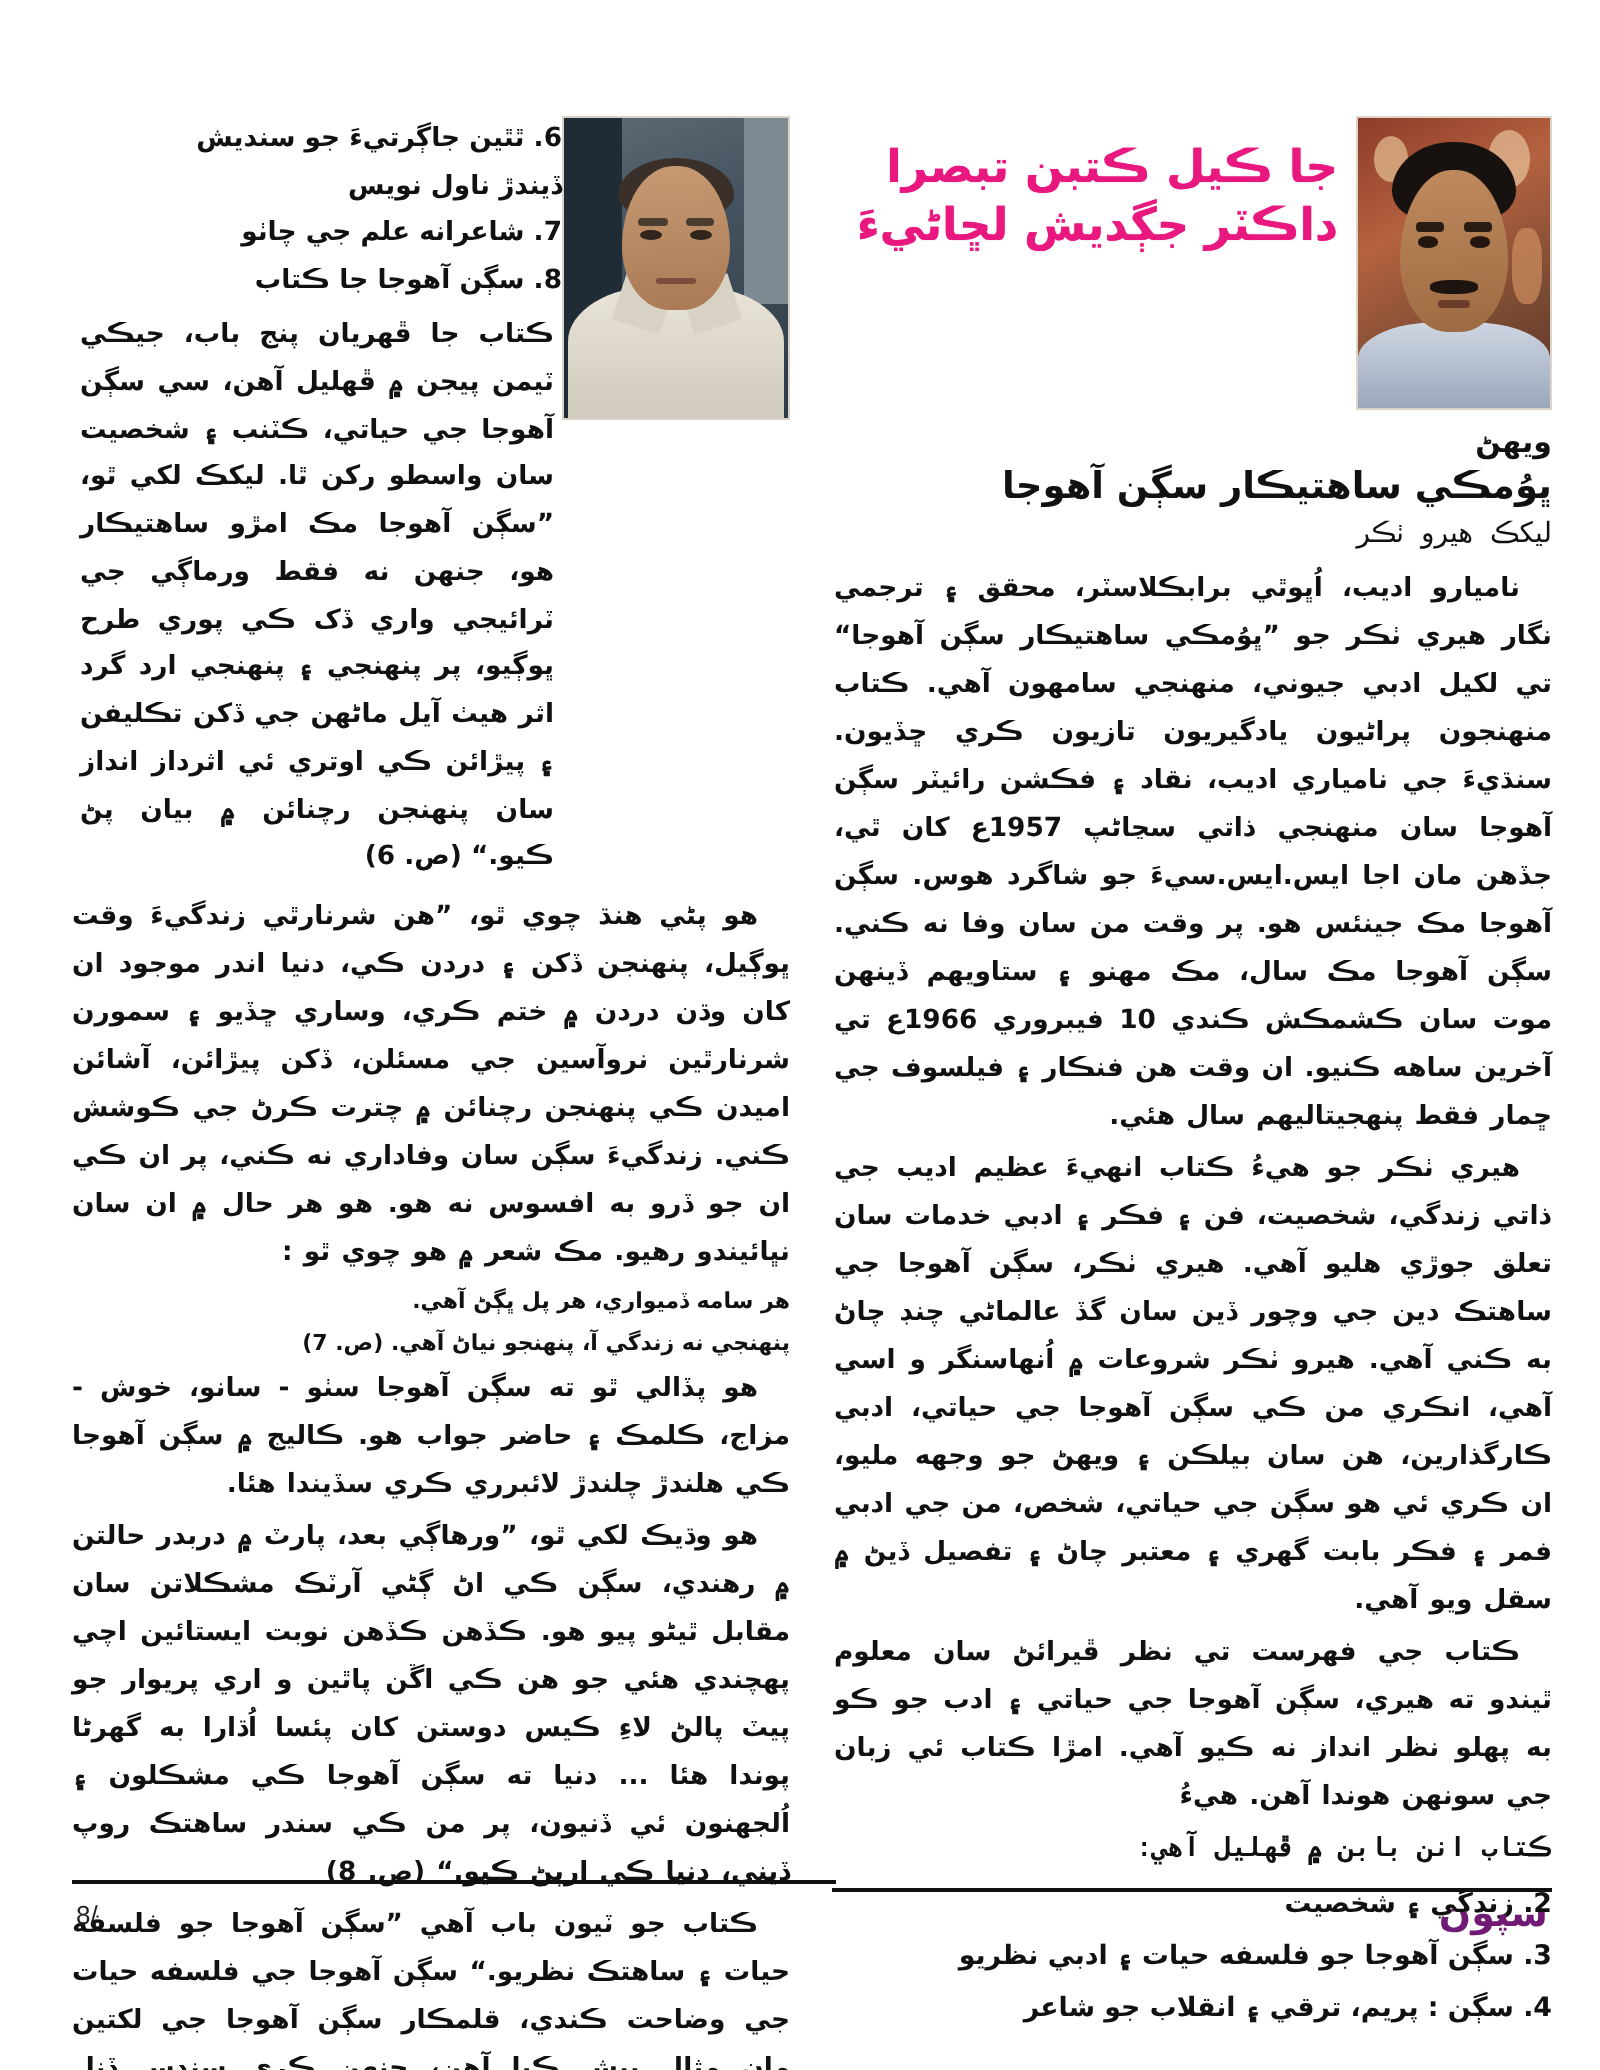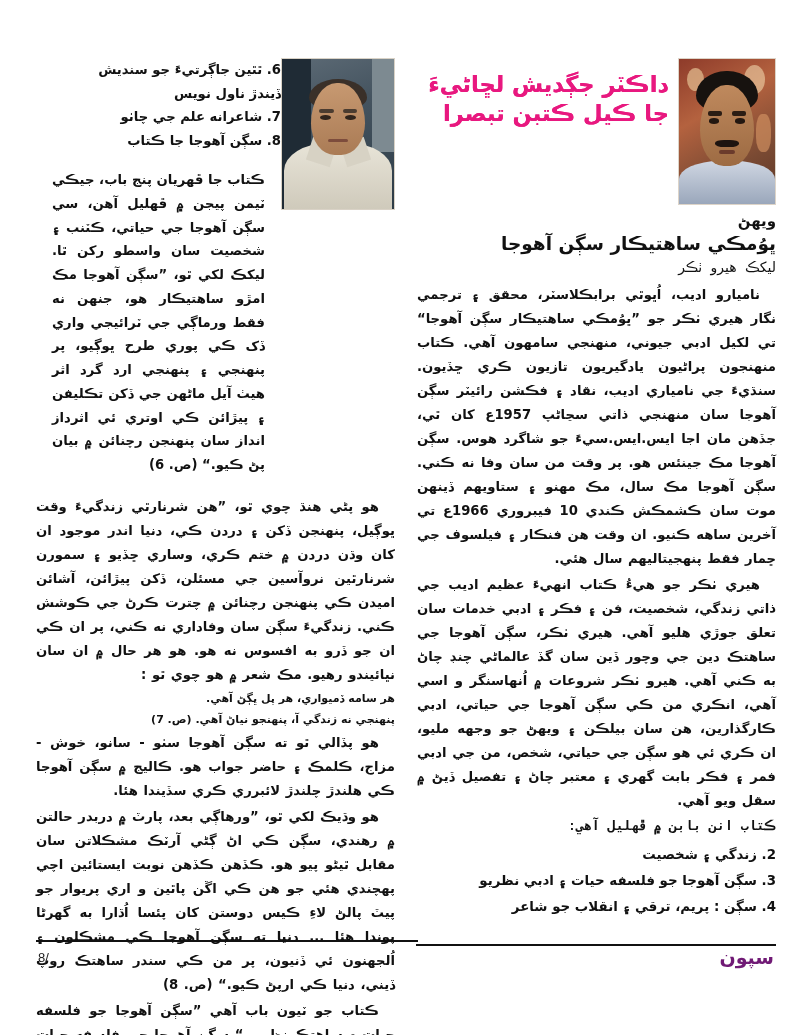--- a/index.html
+++ b/index.html
@@ -128,21 +128,21 @@
     direction: rtl;
   }
   .listline {
     font-size: 13.2px;
     font-weight: 700;
     line-height: 1.78;
     text-align: right;
     margin: 0;
     white-space: nowrap;
   }
-  .tight { font-size: 13.2px; font-weight: 700; line-height: 1.8; margin: 16px; text-align: justify; text-align-last: right;}
+  .tight { font-size: 13.2px; font-weight: 700; line-height: 1.8; margin: 4px; text-align: justify; text-align-last: right;}
 
   
   .numlist { margin: 2px 0 0 0; padding: 0; list-style: none; }
   .numlist li {
     font-size: 13.4px;
     font-weight: 700;
     line-height: 1.95;
     text-align: center;
     white-space: nowrap;
   }
@@ -275,31 +275,32 @@
             <div class="brow brow1"></div>
             <div class="brow brow2"></div>
             <div class="eye eye1"></div>
             <div class="eye eye2"></div>
             <div class="mous"></div>
             <div class="mouth"></div>
           </div>
         </div>
 
         <div class="kicker-title">
+          <span>جا ڪيل ڪتبن تبصرا</span>
           <span>داڪٽر جڳديش لڇاڻيءَ</span>
-          <span>جا ڪيل ڪتبن تبصرا</span>
         </div>
       </div>
 
       <div class="book-label">ويهڻ</div>
       <div class="book-title">ڀوُمڪي ساهتيڪار سڳن آهوجا</div>
       <div class="byline">ليکڪ هيرو ٺڪر</div>
 
       <p class="p">ناميارو اديب، اُڀوٿي برابڪلاسٽر، محقق ۽ ترجمي نگار هيري ٺڪر جو ”ڀوُمڪي ساهتيڪار سڳن آهوجا“ تي لکيل ادبي جيوني، منهنجي سامهون آهي. ڪتاب منهنجون پراڻيون يادگيريون تازيون ڪري ڇڏيون. سنڌيءَ جي نامياري اديب، نقاد ۽ فڪشن رائيٽر سڳن آهوجا سان منهنجي ذاتي سڃاڻپ 1957ع کان ٿي، جڏهن مان اجا ايس.ايس.سيءَ جو شاگرد هوس. سڳن آهوجا مڪ جينئس هو. پر وقت من سان وفا نه ڪني. سڳن آهوجا مڪ سال، مڪ مهنو ۽ ستاويهم ڏينهن موت سان ڪشمڪش ڪندي 10 فيبروري 1966ع تي آخرين ساهه ڪنيو. ان وقت هن فنڪار ۽ فيلسوف جي ڇمار فقط پنهجيتاليهم سال هئي.</p>
       <p class="p">هيري ٺڪر جو هيءُ ڪتاب انهيءَ عظيم اديب جي ذاتي زندگي، شخصيت، فن ۽ فڪر ۽ ادبي خدمات سان تعلق جوڙي هليو آهي. هيري ٺڪر، سڳن آهوجا جي ساهتڪ دين جي وچور ڏين سان گڏ عالماڻي چنڊ چاڻ به ڪني آهي. هيرو ٺڪر شروعات ۾ اُنهاسنگر و اسي آهي، انڪري من ڪي سڳن آهوجا جي حياتي، ادبي ڪارگذارين، هن سان بيلڪن ۽ ويهڻ جو وجهه مليو، ان ڪري ئي هو سڳن جي حياتي، شخص، من جي ادبي فمر ۽ فڪر بابت گهري ۽ معتبر چاڻ ۽ تفصيل ڏيڻ ۾ سقل ويو آهي.</p>
+      <p class="p">ڪتاب جي فهرست تي نظر ڦيرائڻ سان معلوم ٿيندو ته هيري، سڳن آهوجا جي حياتي ۽ ادب جو ڪو به پهلو نظر انداز نه ڪيو آهي. امڙا ڪتاب ئي زبان جي سونهن هوندا آهن. هيءُ</p>
 
       <p class="colon-line">ڪتاب انن بابن ۾ ڦهليل آهي:</p>
 
       <ul class="numlist">
         <li>2. زندگي ۽ شخصيت</li>
         <li>3. سڳن آهوجا جو فلسفه حيات ۽ ادبي نظريو</li>
         <li>4. سڳن : پريم، ترقي ۽ انقلاب جو شاعر</li>
 
       </ul>
 

